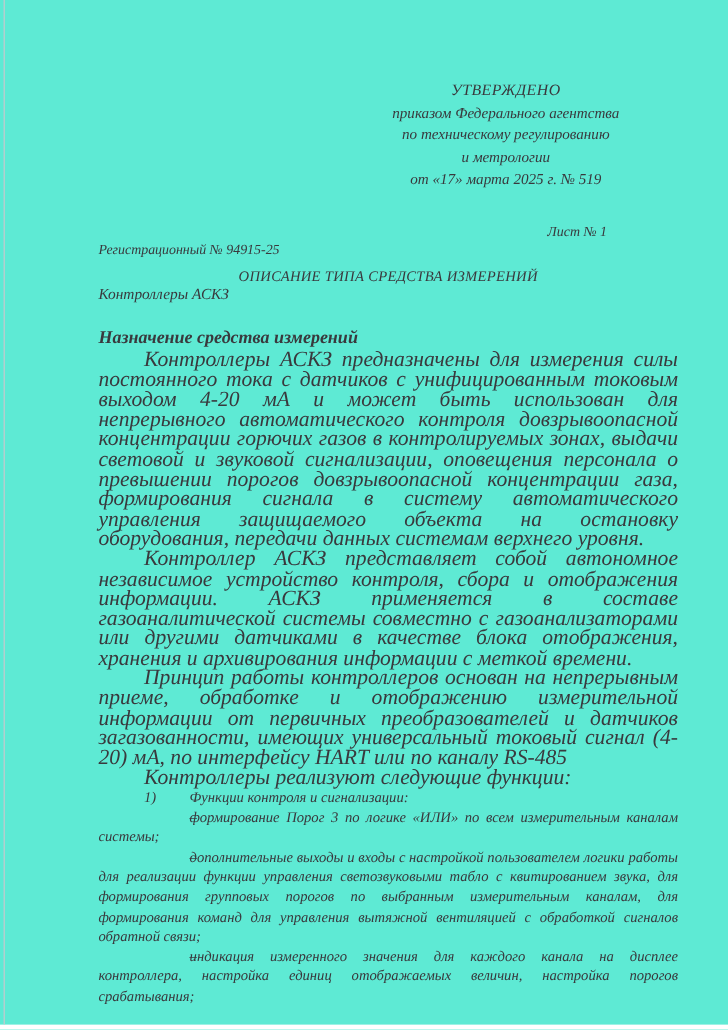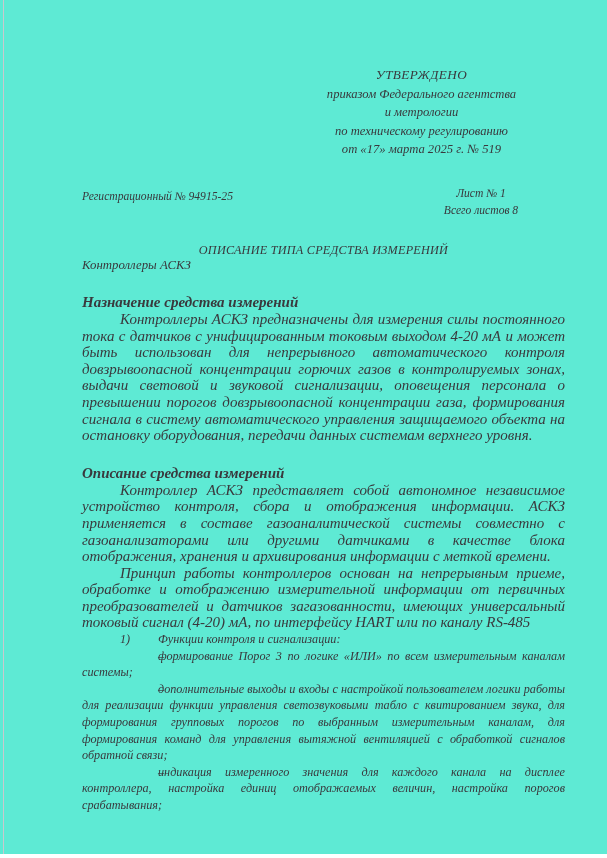--- a/index.html
+++ b/index.html
@@ -51,52 +51,51 @@
   
   .regrow {
     position: relative;
     margin-top: 26px;
     height: 38px;
     font-size: 11.6px;
   }
   .reg {
     position: absolute;
     left: 0;
-    top: 5px;
+    top: 17px;
     white-space: nowrap;
   }
   .sheet {
     position: absolute;
     right: 4px;
     top: 0;
     width: 160px;
     text-align: center;
     line-height: 17px;
   }
 
   
   .doc-title {
-    margin-top: 20px;
     text-align: center;
     font-size: 12.2px;
     letter-spacing: .25px;
   }
   .device-name {
     font-size: 12.8px;
   }
 
   
   .sec-head {
     margin-top: 21px;
     font-weight: bold;
     font-size: 15px;
   }
   p.body {
     margin: 0;
-    font-size: 15px;
+    font-size: 18px;
     line-height: 16.6px;
     text-align: justify;
     text-indent: 38px;
     hyphens: none;
   }
 
   
   .numitem {
     font-size: 12.2px;
     line-height: 16.6px;
@@ -126,42 +125,41 @@
 <body>
 
 <div class="page">
   <div class="scan-edge"></div>
 
   <div class="content">
 
     <div class="approval">
       <div class="ttl">УТВЕРЖДЕНО</div>
       <div>приказом Федерального агентства</div>
+      <div>по техническому регулированию</div>
       <div>и метрологии</div>
-      <div>по техническому регулированию</div>
       <div>от «17» марта 2025 г. № 519</div>
     </div>
 
     <div class="regrow">
       <div class="reg">Регистрационный № 94915-25</div>
       <div class="sheet">
         <div>Лист № 1</div>
-        <div>Всего листов 8</div>
       </div>
     </div>
 
     <div class="doc-title">ОПИСАНИЕ ТИПА СРЕДСТВА ИЗМЕРЕНИЙ</div>
     <div class="device-name">Контроллеры АСКЗ</div>
 
     <div class="sec-head">Назначение средства измерений</div>
     <p class="body">Контроллеры АСКЗ предназначены для измерения силы постоянного тока с датчиков с унифицированным токовым выходом 4-20 мА и может быть использован для непрерывного автоматического контроля довзрывоопасной концентрации горючих газов в контролируемых зонах, выдачи световой и звуковой сигнализации, оповещения персонала о превышении порогов довзрывоопасной концентрации газа, формирования сигнала в систему автоматического управления защищаемого объекта на остановку оборудования, передачи данных системам верхнего уровня.</p>
 
-    <div class="sec-head">Описание средства измерений</div>
     <p class="body">Контроллер АСКЗ представляет собой автономное независимое устройство контроля, сбора и отображения информации. АСКЗ применяется в составе газоаналитической системы совместно с газоанализаторами или другими датчиками в качестве блока отображения, хранения и архивирования информации с меткой времени.</p>
     <p class="body">Принцип работы контроллеров основан на непрерывным приеме, обработке и отображению измерительной информации от первичных преобразователей и датчиков загазованности, имеющих универсальный токовый сигнал (4-20) мА, по интерфейсу HART или по каналу RS-485</p>
+    <p class="body">Контроллеры реализуют следующие функции:</p>
 
     <div class="numitem">
       <span class="marker">1)</span>
       <span>Функции контроля и сигнализации:</span>
     </div>
 
 
 
     <p class="dashitem"><span class="dash">–</span><span>формирование Порог 3 по логике «ИЛИ» по всем измерительным каналам системы;</span></p>
 

